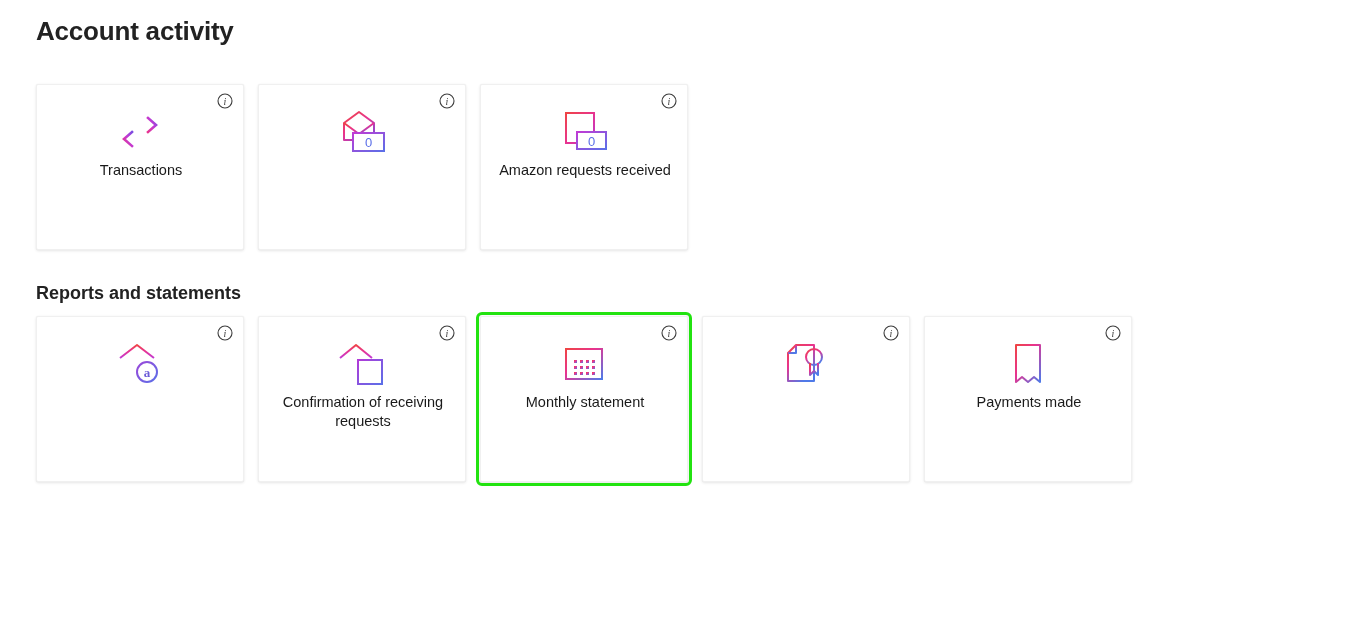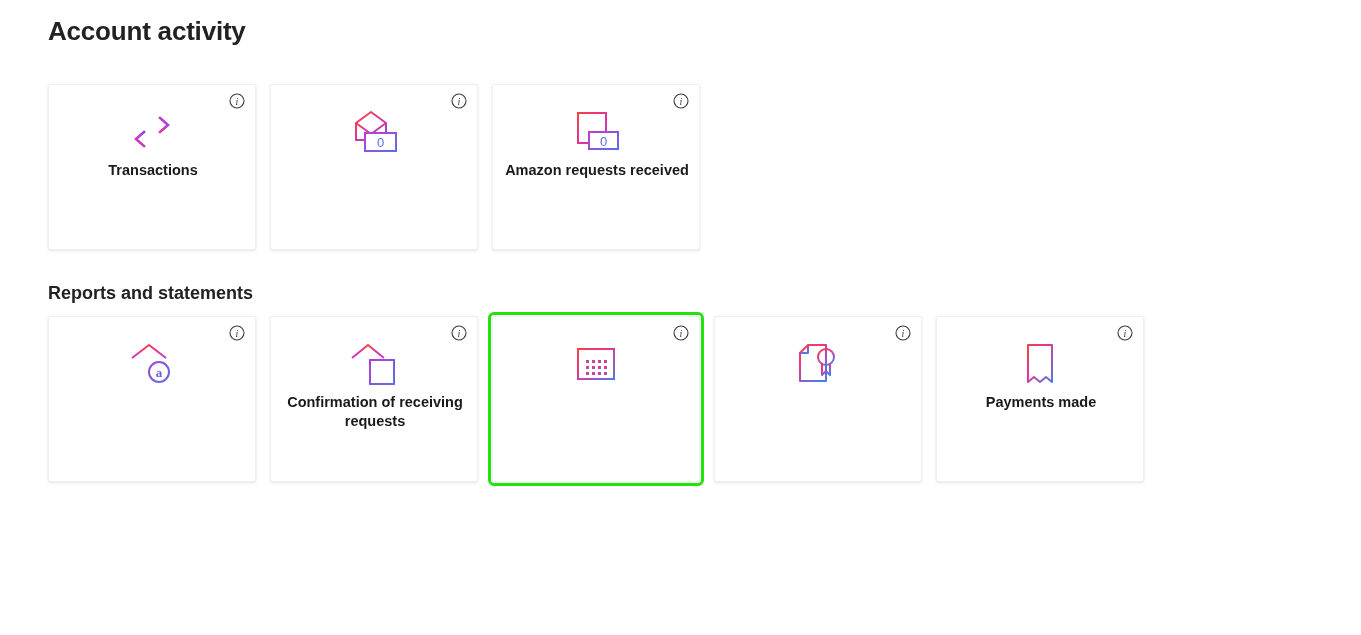--- a/index.html
+++ b/index.html
@@ -13,21 +13,20 @@
     font-family: "Liberation Sans", sans-serif;
     color: #1a1a1a;
     overflow: hidden;
     position: relative;
   }
   .page {
     position: absolute;
     left: 0; top: 0;
     width: 1176px;
     height: 635px;
-    margin-left: 12px;
   }
 
   
   .page-title {
     position: absolute;
     left: 36px;
     top: 14px;
     font-size: 26px;
     font-weight: bold;
     letter-spacing: -0.2px;
@@ -91,21 +90,21 @@
   }
   .card-label {
     position: absolute;
     left: 12px;
     right: 10px;
     top: 76px;
     text-align: center;
     font-size: 14.5px;
     line-height: 19px;
     color: #1a1a1a;
-    font-weight: bold;
+    font-weight: normal;
   }
 </style>
 </head>
 <body>
 
 <div class="page">
 
   <div class="page-title">Account activity</div>
 
   <div class="card-row" id="row-activity">
@@ -313,20 +312,21 @@
               <rect x="19" y="24" width="3" height="3"></rect>
             <rect x="25" y="24" width="3" height="3"></rect>
               <rect x="31" y="24" width="3" height="3"></rect>
             <rect x="13" y="30" width="3" height="3"></rect>
               <rect x="19" y="30" width="3" height="3"></rect>
             <rect x="25" y="30" width="3" height="3"></rect>
               <rect x="31" y="30" width="3" height="3"></rect>
           </g>
         </svg>
       </span>
+      <div class="card-label">Monthly statement</div>
     </div>
 
     <div class="card" style="left:666px;top:0px;">
       <span class="info-icon">
         <svg width="16" height="16" viewBox="0 0 16 16">
           <circle cx="8" cy="8" r="7" fill="none" stroke="#3c3c3c" stroke-width="1.1"></circle>
           <text x="8" y="11.6" font-family="Liberation Serif, serif" font-size="10" font-style="italic" text-anchor="middle" fill="#3c3c3c">i</text>
         </svg>
       </span>
       <span class="card-icon">

